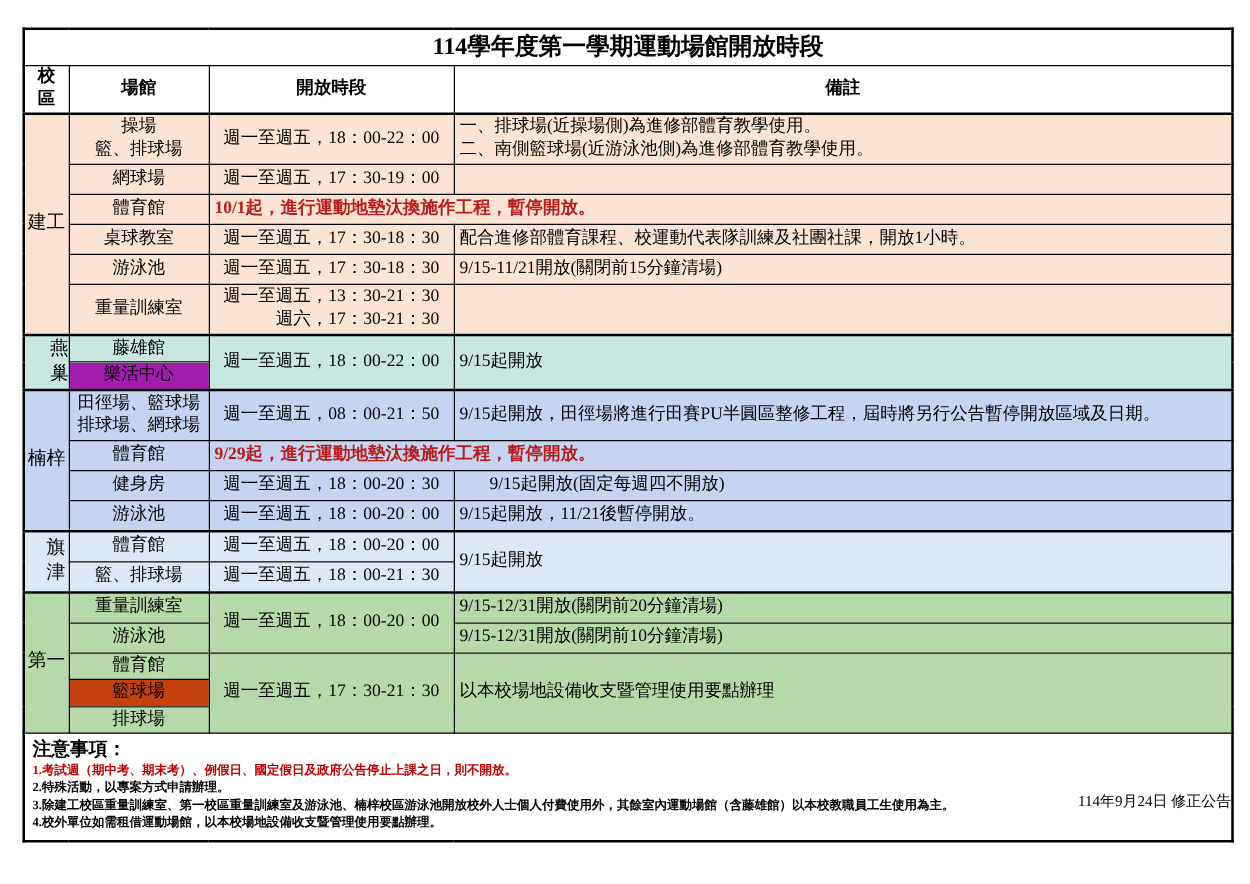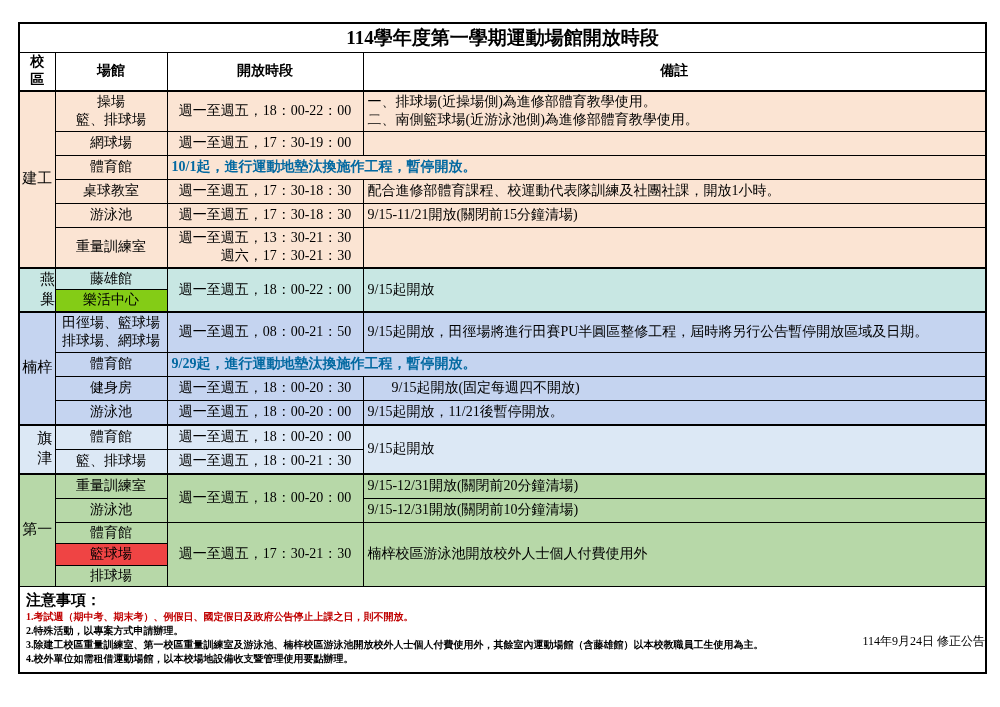--- a/index.html
+++ b/index.html
@@ -27,21 +27,21 @@
   .title-cell {
     font-size:19px; font-weight:bold; text-align:center;
     height:26px; background:#fff;
   }
   th.col-h { font-weight:bold; text-align:center; height:20px; background:#fff; padding:0 10px; }
   td.campus-cell { text-align:center; font-size:15px; padding:0 2px; }
   td.venue-cell  { text-align:center; }
   td.time-cell   { text-align:center; height:21px; }
   td.note-cell   { text-align:left;  height:21px; }
   td.status-cell { text-align:left; height:21px; }
-  .red-text { color:#0369a1; font-weight:bold; }
+  .red-text { color:#b91c1c; font-weight:bold; }
   tr.section-first td { border-top:2px solid #000; }
   .tblock { display:inline-block; text-align:left; }
   .tblock .line2-right { text-align:right; }
   td.footer-cell {
     background:#fff; text-align:left; vertical-align:top;
     padding:3px 6px 6px 6px;
   }
   .notice-heading { font-weight:bold; font-size:15px; line-height:1.35; }
   .notice-line { font-weight:bold; font-size:10px; line-height:1.4; }
   .notice-line.red { color:#c00000; }
@@ -103,21 +103,21 @@
           <td class="time-cell" style="background: rgb(251, 228, 211);"><div class="tblock"><div>週一至週五，13：30-21：30</div><div class="line2-right">週六，17：30-21：30</div></div></td>
           <td class="note-cell" style="background: rgb(251, 228, 211);">&nbsp;</td>
         </tr>
         <tr class="section-first">
           <td class="campus-cell" rowspan="2" style="background: rgb(200, 231, 227); padding-left: 20px;">燕巢</td>
           <td class="venue-cell" style="background: rgb(200, 231, 227);">藤雄館</td>
           <td class="time-cell" rowspan="2" style="background: rgb(200, 231, 227);">週一至週五，18：00-22：00</td>
           <td class="note-cell" rowspan="2" style="background: rgb(200, 231, 227);">9/15起開放</td>
         </tr>
         <tr>
-          <td class="venue-cell" style="background: #84cc16; text-align: center;">樂活中心</td>
+          <td class="venue-cell" style="background: #a21caf; text-align: center;">樂活中心</td>
         </tr>
         <tr class="section-first">
           <td class="campus-cell" rowspan="4" style="background: rgb(197, 212, 240);">楠梓</td>
           <td class="venue-cell" style="background: rgb(197, 212, 240);">田徑場、籃球場<br>排球場、網球場</td>
           <td class="time-cell" style="background: rgb(197, 212, 240);">週一至週五，08：00-21：50</td>
           <td class="note-cell" style="background: rgb(197, 212, 240);">9/15起開放，田徑場將進行田賽PU半圓區整修工程，屆時將另行公告暫停開放區域及日期。</td>
         </tr>
         <tr>
           <td class="venue-cell" style="background: rgb(197, 212, 240);">體育館</td>
           <td class="status-cell red-text" colspan="2" style="background: rgb(197, 212, 240);">9/29起，進行運動地墊汰換施作工程，暫停開放。</td>
@@ -148,24 +148,24 @@
           <td class="time-cell" rowspan="2" style="background: rgb(183, 216, 168);">週一至週五，18：00-20：00</td>
           <td class="note-cell" style="background: rgb(183, 216, 168);">9/15-12/31開放(關閉前20分鐘清場)</td>
         </tr>
         <tr>
           <td class="venue-cell" style="background: rgb(183, 216, 168);">游泳池</td>
           <td class="note-cell" style="background: rgb(183, 216, 168);">9/15-12/31開放(關閉前10分鐘清場)</td>
         </tr>
         <tr>
           <td class="venue-cell" style="background: rgb(183, 216, 168);">體育館</td>
           <td class="time-cell" rowspan="3" style="background: rgb(183, 216, 168);">週一至週五，17：30-21：30</td>
-          <td class="note-cell" rowspan="3" style="background: rgb(183, 216, 168);">楠梓校區游泳池開放校外人士個人付費使用外</td>
+          <td class="note-cell" rowspan="3" style="background: rgb(183, 216, 168);">以本校場地設備收支暨管理使用要點辦理</td>
         </tr>
         <tr>
-          <td class="venue-cell" style="background: #ef4444;">籃球場</td>
+          <td class="venue-cell" style="background: #c2410c;">籃球場</td>
         </tr>
         <tr>
           <td class="venue-cell" style="background: rgb(183, 216, 168);">排球場</td>
         </tr>
         <tr>
         <td class="footer-cell" colspan="4" id="notice-cell">
           <div class="notice-heading">注意事項：</div>
           <div id="notice-lines">
               <div class="notice-line red">1.考試週（期中考、期末考）、例假日、國定假日及政府公告停止上課之日，則不開放。</div>
               <div class="notice-line">2.特殊活動，以專案方式申請辦理。</div>

